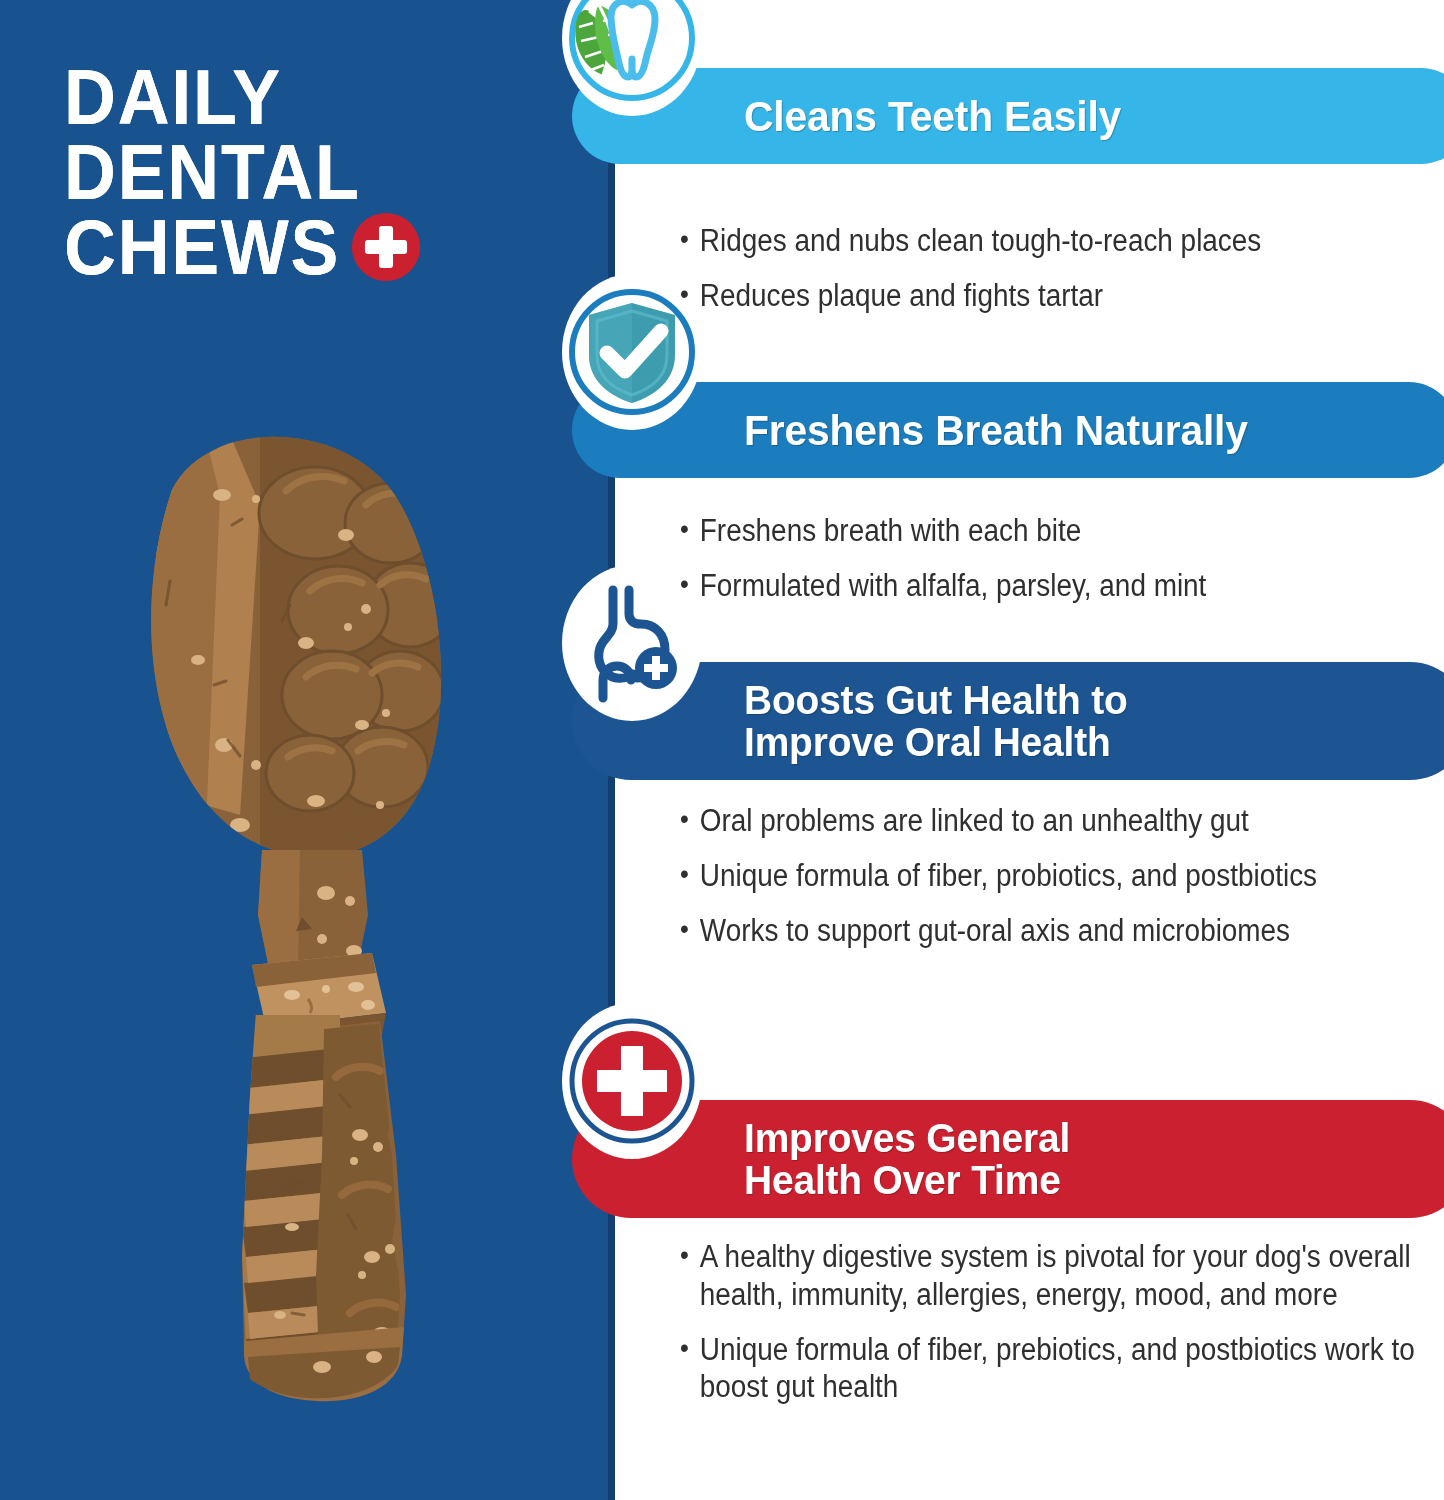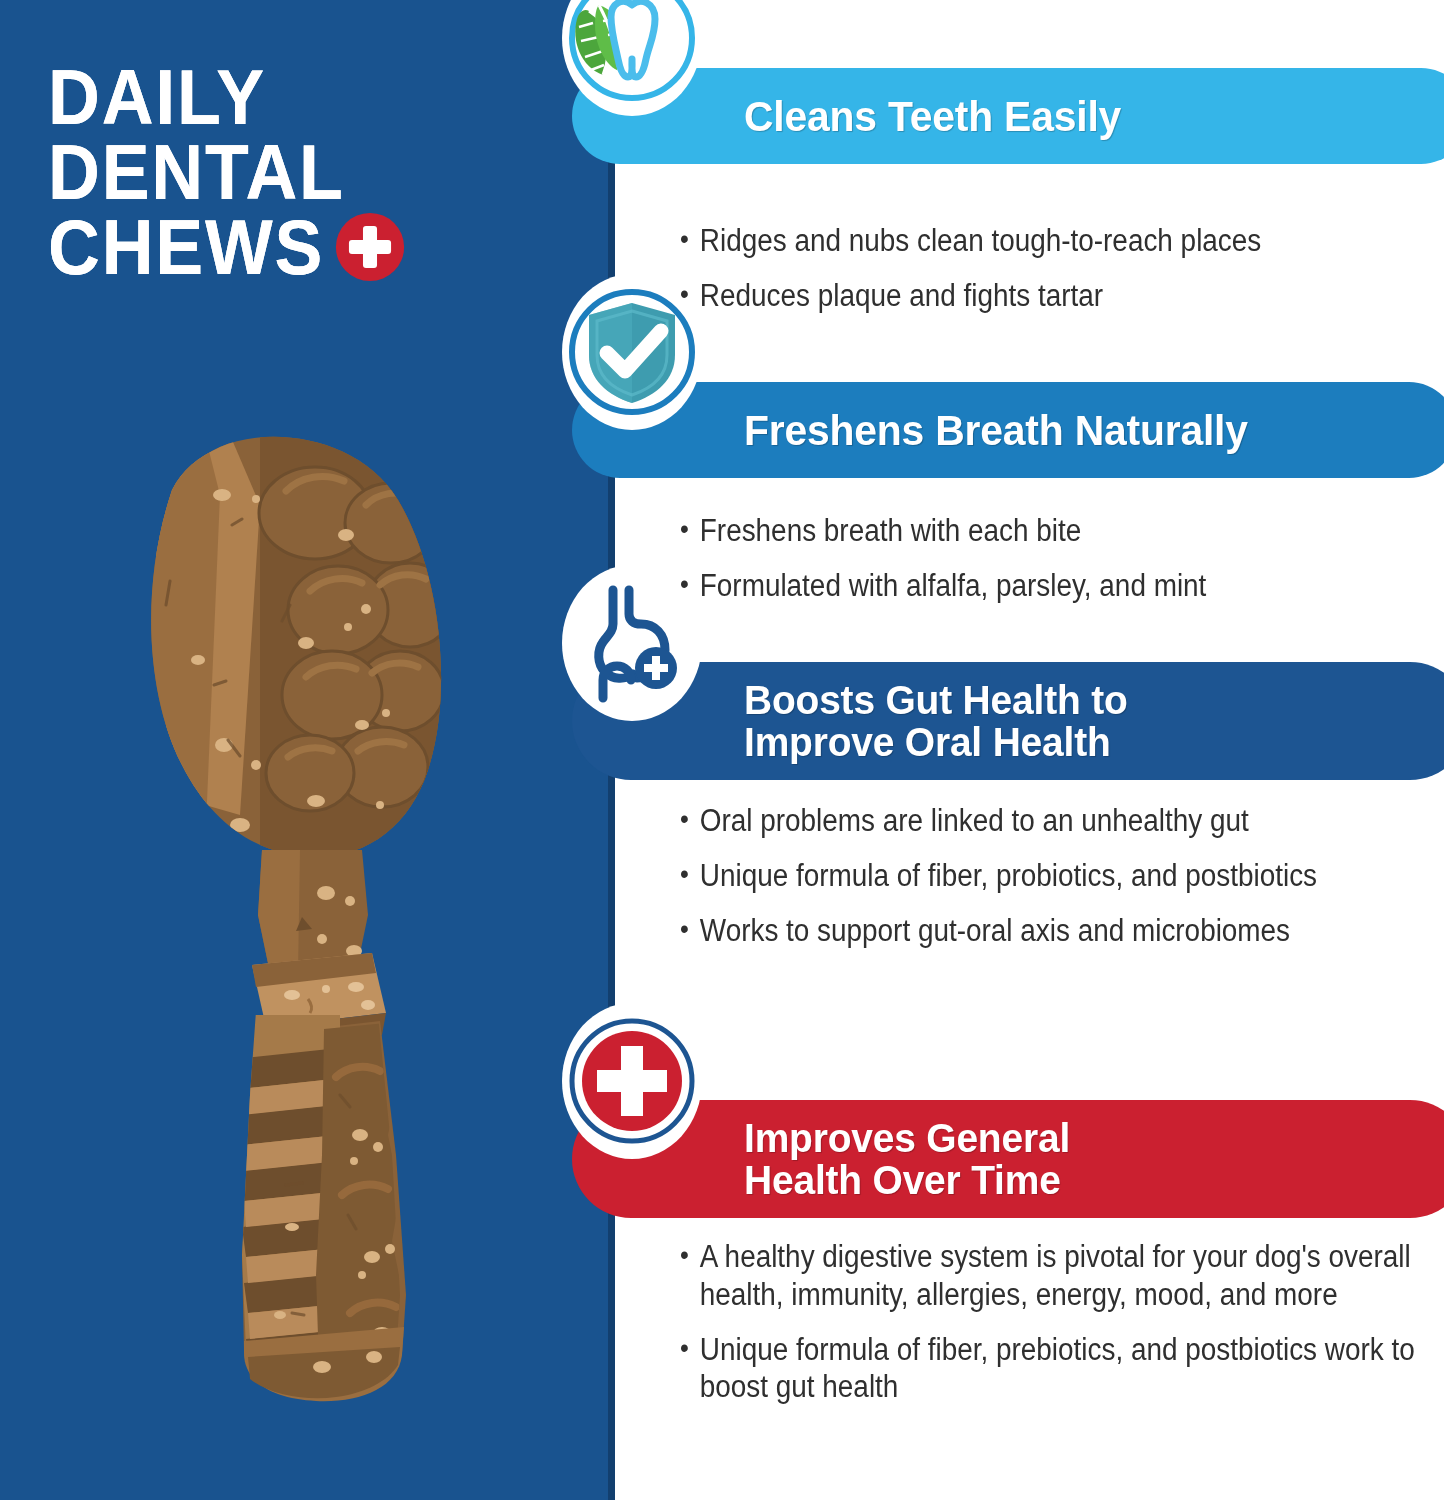--- a/index.html
+++ b/index.html
@@ -28,21 +28,21 @@
   }
   .panel-edge {
     position:absolute;
     left:608px; top:0;
     width:7px; height:1500px;
     background:#123F6F;
   }
 
   .title-block {
     position:absolute;
-    left:48px; top:60px;
+    left:64px; top:60px;
     width:470px;
   }
   .title-line {
     font-family:"Liberation Sans", sans-serif;
     font-weight:bold;
     color:#ffffff;
     font-size:78px;
     line-height:0.96;
     letter-spacing:2px;
     transform:scaleX(0.92);

